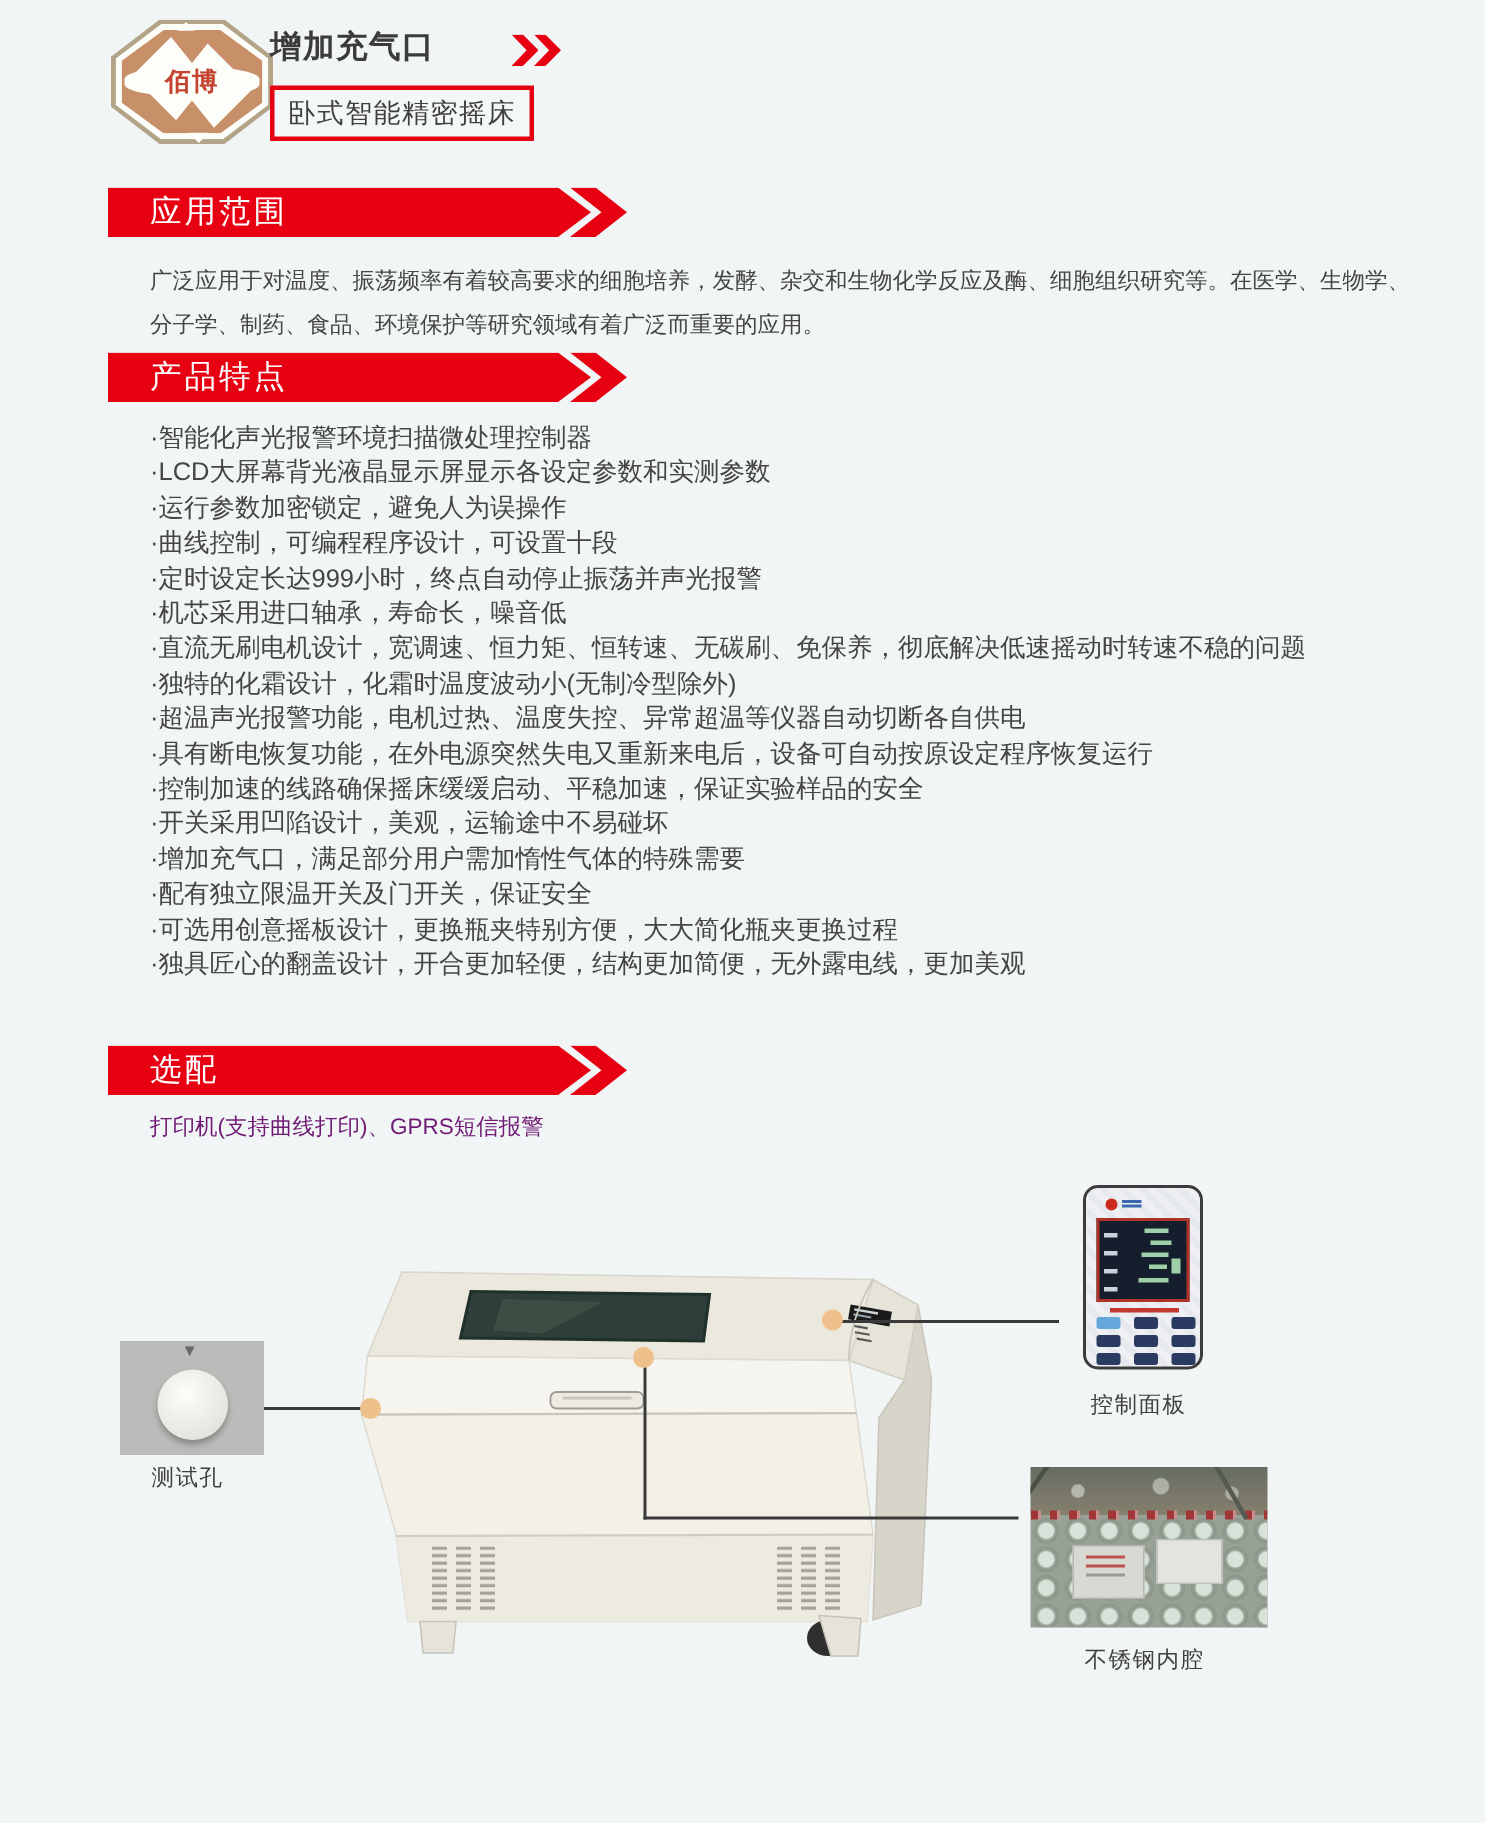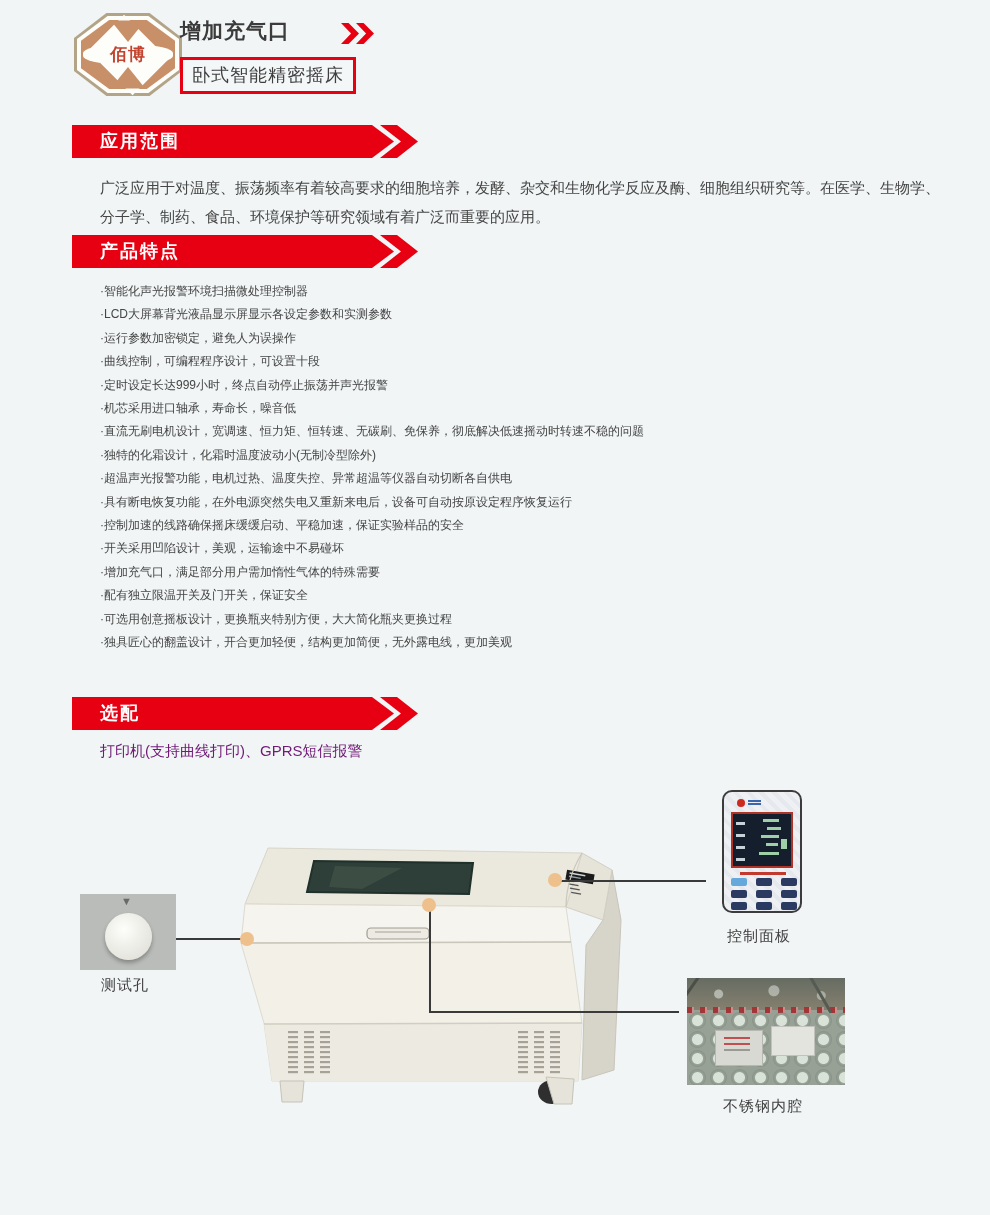--- a/index.html
+++ b/index.html
@@ -33,29 +33,29 @@
   .subtitle-box { left:180px; top:57px; border:3px solid #e60012; background:#f4f7f8;
       padding:3px 9px 4px; font-size:18px; color:#3f3f3f; letter-spacing:1px; }
 
   
   .banner { width:346px; height:33px; }
   .banner .body { position:absolute; left:0; top:0; width:322px; height:33px; background:#e60012;
       clip-path:polygon(0 0,300px 0,322px 50%,300px 100%,0 100%); }
   .banner .tip { position:absolute; left:308px; top:0; width:38px; height:33px; background:#e60012;
       clip-path:polygon(0 0,17px 0,38px 50%,17px 100%,0 100%,21px 50%); }
   .banner .label { position:absolute; left:28px; top:0; line-height:33px; color:#fff;
-      font-size:18px; font-weight:bold; letter-spacing:2px; }
+      font-size:21px; font-weight:normal; letter-spacing:2px; }
   .banner-app { left:72px; top:125px; }
   .banner-feat { left:72px; top:235px;padding-left:26px; }
   .banner-opt { left:72px; top:697px; }
 
   
   .para { left:100px; top:173px; width:852px; font-size:15px; line-height:29px; color:#454545; }
   .features { left:100px; top:280px; width:870px; list-style:none; }
-  .features li { font-size:12px; line-height:23.4px; color:#454545; white-space:nowrap; }
+  .features li { font-size:17px; line-height:23.4px; color:#454545; white-space:nowrap; }
   .options-body { left:100px; top:742px; font-size:15px; color:#701a75; }
 
   
   .callout-line { background:#3a3a3a; }
   .callout-dot { width:14px; height:14px; border-radius:50%; background:#eec08c; }
   .fig-label { font-size:15px; color:#3f3f3f; letter-spacing:1px; }
 
   
   .test-hole { left:80px; top:894px; width:96px; height:76px; background:#b9bcb8; }
   .test-hole .mark { position:absolute; left:41px; top:1px; font-size:11px; color:#676a66; }

